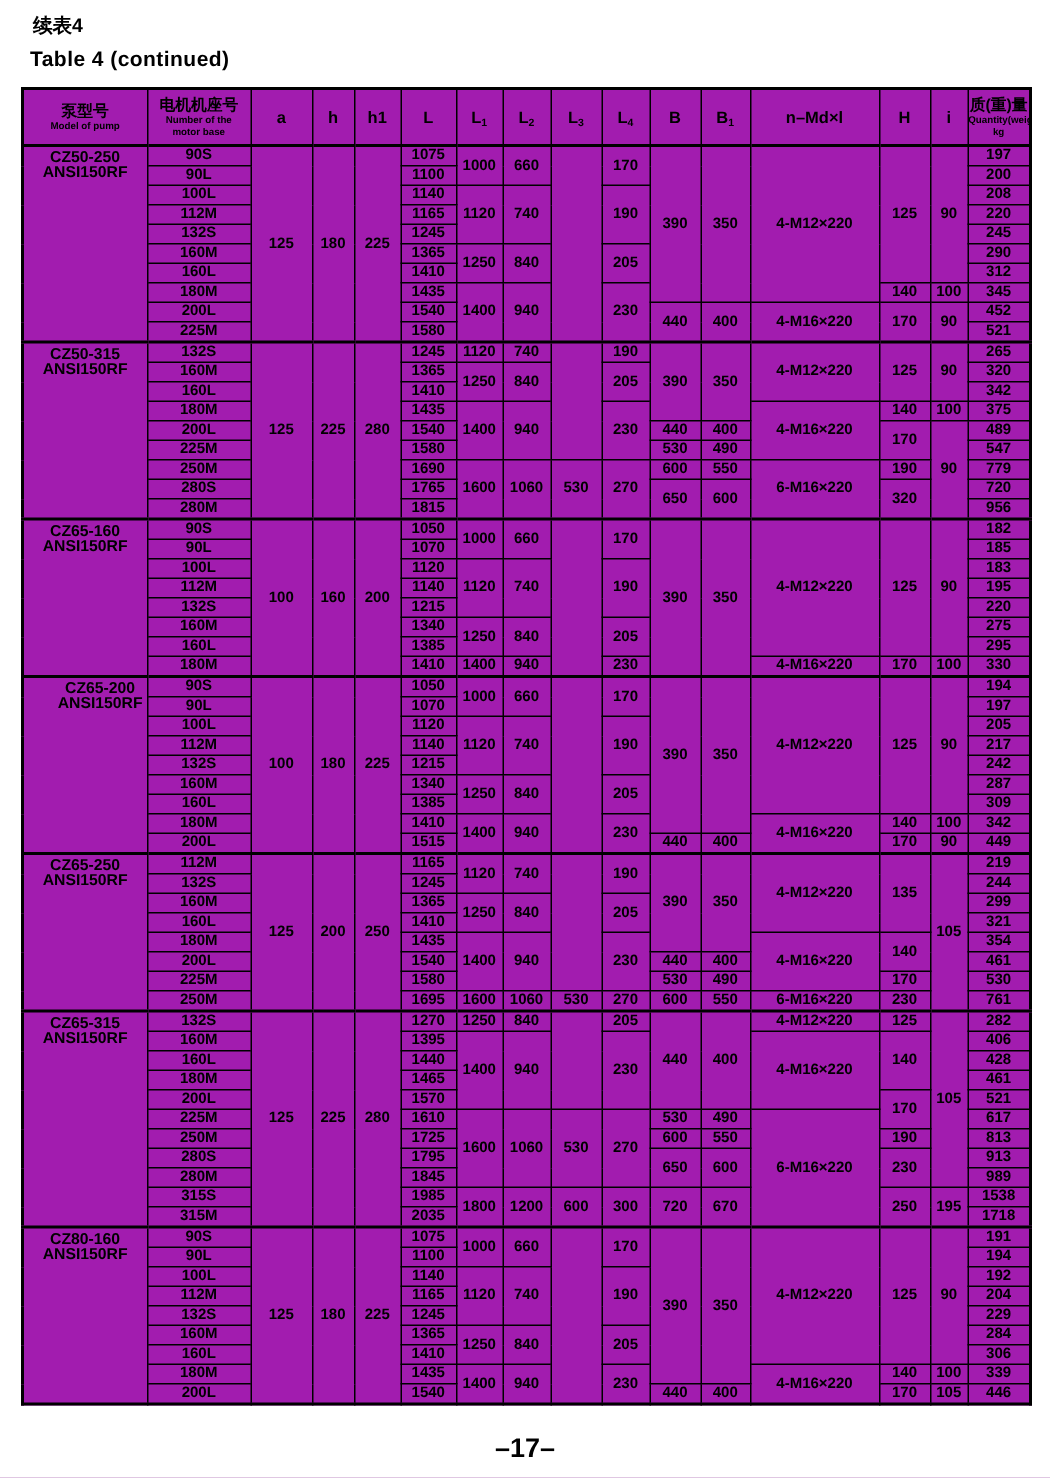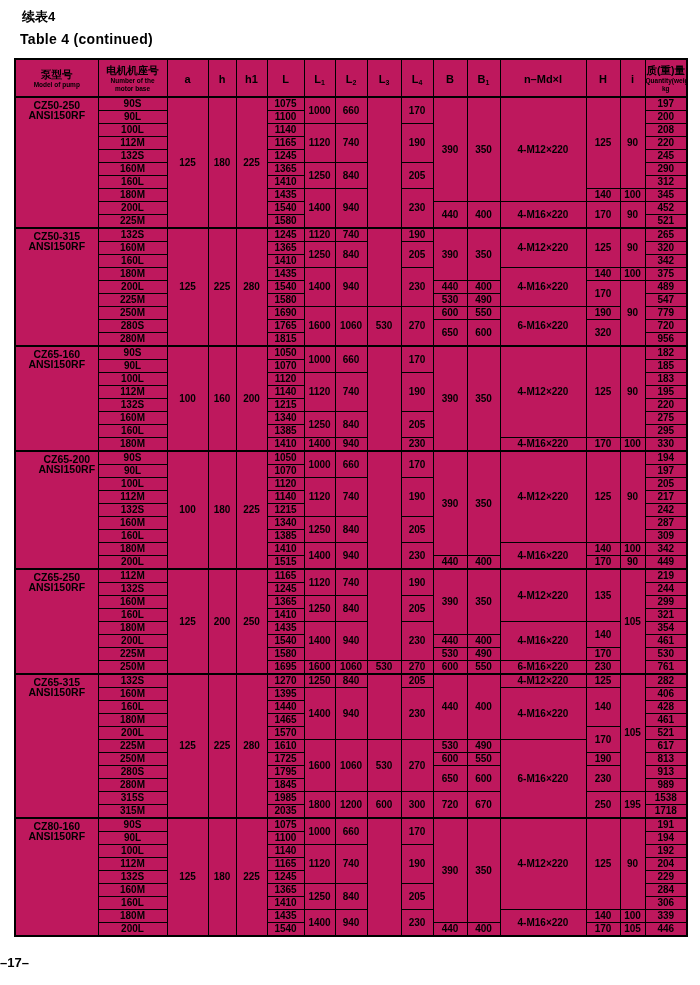--- a/index.html
+++ b/index.html
@@ -1,33 +1,33 @@
 <!DOCTYPE html>
 <html><head>
 <meta charset="utf-8">
 <style>
   html,body{margin:0;padding:0;background:#e8e8e8;}
   .page{position:relative;width:700px;height:985px;background:#ffffff;
         font-family:"Liberation Sans",sans-serif;color:#000;overflow:hidden;}
   .title-zh{position:absolute;left:22px;top:8px;font-size:13px;font-weight:bold;}
   .title-en{position:absolute;left:20px;top:31px;font-size:14px;font-weight:bold;letter-spacing:.3px;text-align:right;}
   .tablewrap{position:absolute;left:14px;top:58px;}
-  table{border-collapse:collapse;table-layout:fixed;width:672px;border:2px solid #000;background:#be185d;}
+  table{border-collapse:collapse;table-layout:fixed;width:672px;border:2px solid #000;background:#a21caf;}
   th,td{border:1px solid #000;text-align:center;vertical-align:middle;padding:0;
         font-weight:bold;overflow:hidden;white-space:nowrap;}
   td{font-size:10px;height:12px;line-height:1;}
   thead th{height:36px;border-bottom:2px solid #000;}
   tr.sec-start td{border-top:2px solid #000;}
   .hz{font-size:10.5px;line-height:1.25;}
   .he{font-size:6.5px;line-height:1.15;font-weight:bold;}
   .hletter{font-size:11px;}
   .sub{font-size:7px;vertical-align:-2px;}
   .model-wrap{display:flex;flex-direction:column;justify-content:flex-start;align-items:center;}
   .model-wrap div{font-size:10.5px;}
-  .pageno{position:absolute;left:0;right:0;top:955px;text-align:left;font-size:13px;font-weight:bold;}
+  .pageno{position:absolute;left:0;right:0;top:955px;text-align:center;font-size:18px;font-weight:bold;}
 </style>
 </head>
 <body>
 
 <div class="page">
   <div class="title-zh">续表4</div>
   <div class="title-en">Table 4 (continued)</div>
   <div class="tablewrap">
     <table>
         <colgroup>

